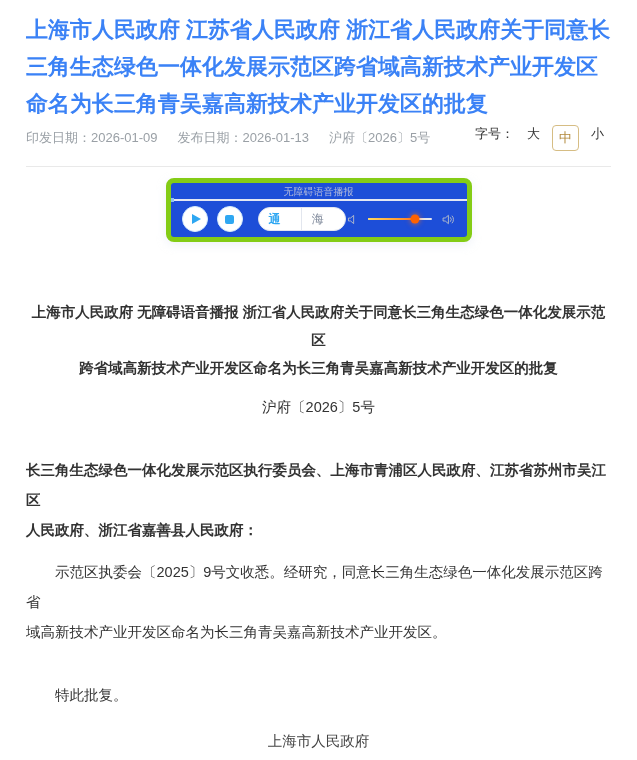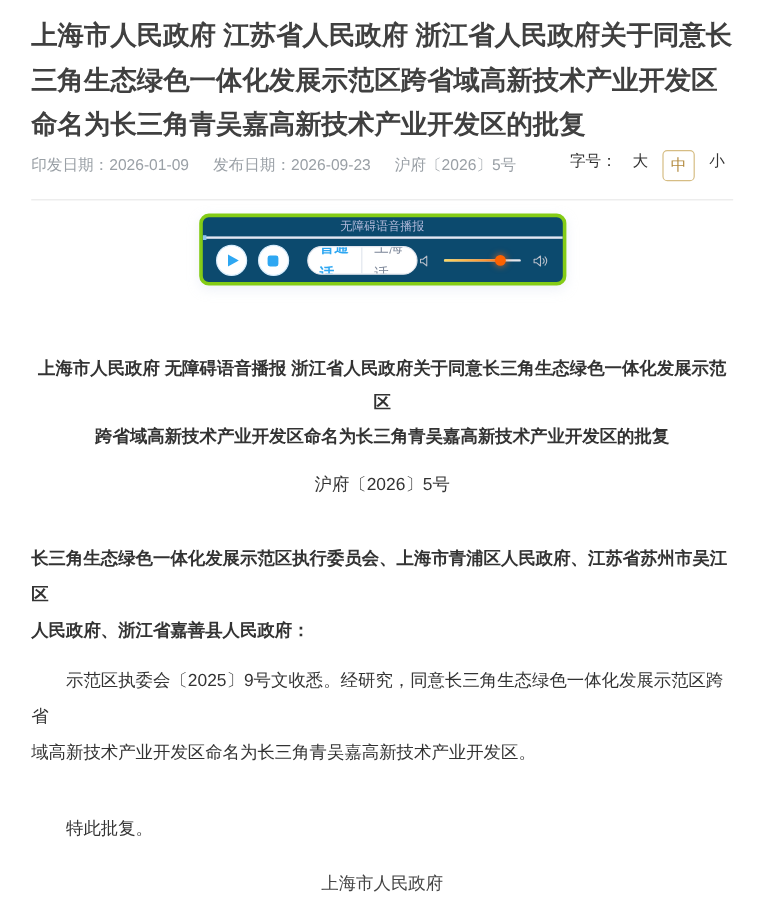--- a/index.html
+++ b/index.html
@@ -7,21 +7,21 @@
   body {
     width:637px; height:760px; overflow:hidden;
     font-family:"Liberation Sans","DejaVu Sans",sans-serif;
     color:#333;
   }
   .content { padding:0 26px; }
 
   
   .page-title {
     margin-top:11px;
-    font-size:22px; font-weight:bold; color:#404040;
+    font-size:22px; font-weight:bold; color:#3b82f6;
     line-height:37px; white-space:pre-wrap;
   }
 
   
   .meta-row {
     margin-top:3px;
     display:flex; justify-content:space-between; align-items:center;
     font-size:13px; color:#9aa0a6;
   }
   .meta-left span { margin-right:20px;text-align:center; }
@@ -33,21 +33,21 @@
     color:#b2893c; border:1px solid #d6bd84; border-radius:4px;
     padding:3px 6px; margin:0 5px;
   }
 
   .divider { border:none; border-top:1px solid #e9e9e9; margin-top:15px; }
 
   
   .player-wrap { display:flex; justify-content:center; }
   .player {
     margin-top:11px; width:306px;
-    border:3px solid #84cc16; border-radius:8px; background:#0c4a6e;
+    border:5px solid #84cc16; border-radius:8px; background:#1d4ed8;
     box-shadow:0 3px 10px rgba(210,218,235,0.35);
     overflow:hidden;
   }
   .player-header {
     height:16px; line-height:17px; text-align:center;
     font-size:10px; color:#b3badb;
   }
   .player-progress { height:2px; background:#e3e7f3; position:relative; cursor:pointer; }
   .player-progress .tick {
     position:absolute; left:0; top:-1px; width:3px; height:4px; background:#8fc4f0;
@@ -108,21 +108,21 @@
 </head>
 <body>
 
 <div class="content">
   <h1 class="page-title">上海市人民政府 江苏省人民政府 浙江省人民政府关于同意长
 三角生态绿色一体化发展示范区跨省域高新技术产业开发区
 命名为长三角青吴嘉高新技术产业开发区的批复</h1>
 
   <div class="meta-row">
     <div class="meta-left">
-      <span>印发日期：2026-01-09</span><span>发布日期：2026-09-23</span><span>沪府〔2026〕5号</span>
+      <span>印发日期：2026-01-09</span><span>发布日期：2026-01-13</span><span>沪府〔2026〕5号</span>
     </div>
     <div class="font-size-ctrl">
       <span class="fs-label">字号：</span>
       <span class="fs-btn">大</span>
       <span class="fs-btn active">中</span>
       <span class="fs-btn">小</span>
     </div>
   </div>
 
   <hr class="divider">

